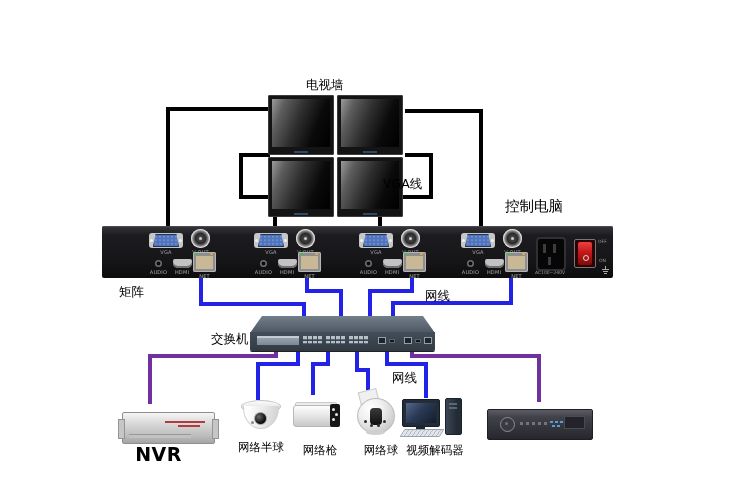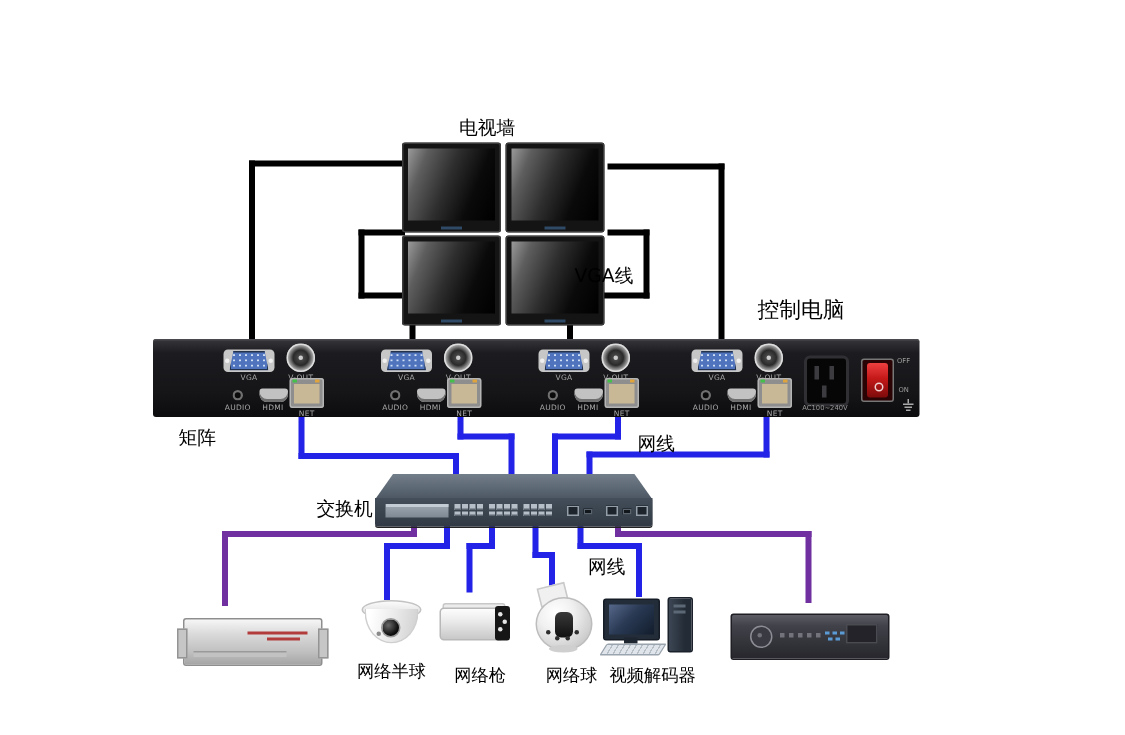--- a/index.html
+++ b/index.html
@@ -318,20 +318,21 @@
   <div class="seg" style="left: 424px; top: 362px; width: 4px; height: 36px; background: rgb(35, 35, 232);"></div>
   <div class="lbl cjk" style="left:392px;top:370px;">网线</div>
 
   <div id="nvr">
     <div class="ear" style="left:-5px;"></div>
     <div class="ear" style="left:89px;"></div>
     <div class="redline" style="left:42px;top:8px;width:40px;"></div>
     <div class="redline" style="left:55px;top:12px;width:22px;"></div>
     <div class="nvr-groove"></div>
   </div>
+  <div class="lbl big-lbl" style="left:113px;top:443px;width:91px;text-align:center;">NVR</div>
 
   <div class="abs" style="left:241px;top:400px;width:38px;height:30px;z-index:2;">
     <div class="dome-rim"></div>
     <div class="dome-body"></div>
     <div class="dome-lens"></div>
     <div class="dome-dot"></div>
   </div>
   <div class="lbl cjk-sm" style="left:233px;top:440px;width:56px;text-align:center;">网络半球</div>
 
   <div class="abs" style="left:293px;top:401px;width:48px;height:28px;z-index:2;">

